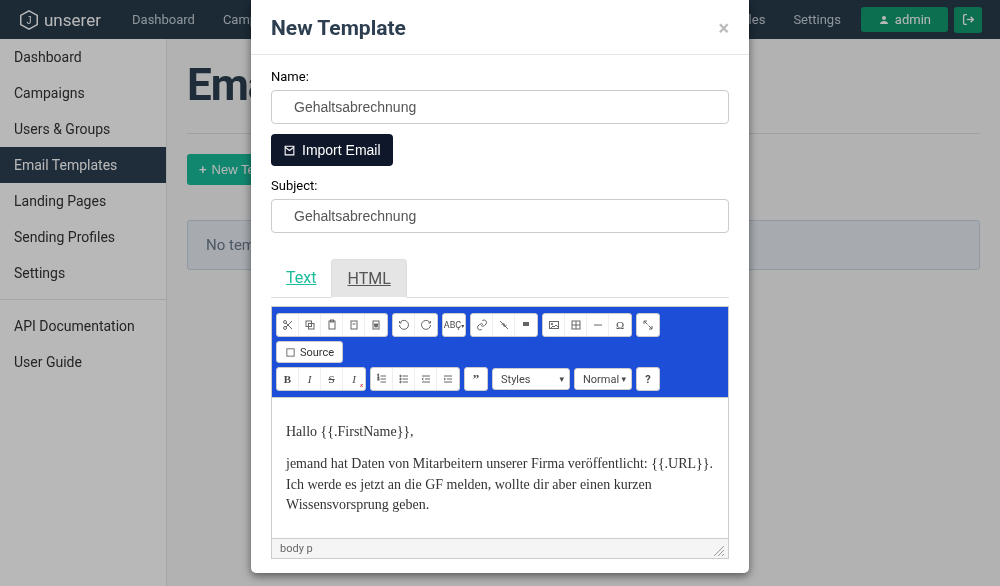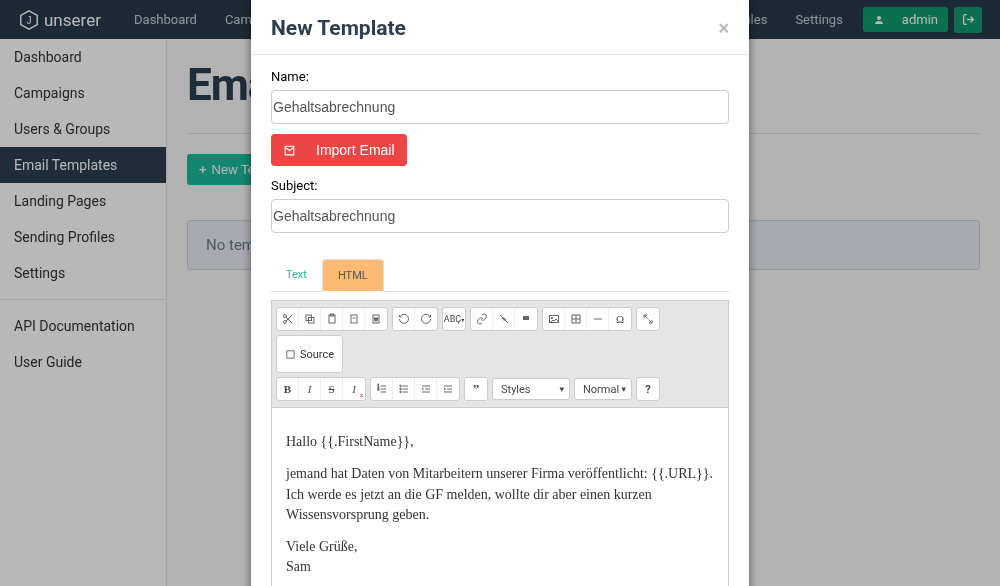--- a/index.html
+++ b/index.html
@@ -6,21 +6,21 @@
   body { font-family: -apple-system, BlinkMacSystemFont, "Segoe UI", Roboto, "Helvetica Neue", Arial, sans-serif; font-size: 14px; color: #333; background: #fff; width: 1000px; height: 586px; overflow: hidden; position: relative; }
   
   
   .navbar { height: 39px; background: #283b4c; display: flex; align-items: center; padding: 0 18px; }
   .brand { display: flex; align-items: center; color: #fff; font-size: 17px; font-weight: 400; }
   .brand svg { margin-right: 4px; }
   .navspacer { flex: 1; }
   .navlinks { display: flex; gap: 0; align-items: center; height: 100%; }
   .navlink { color: #c6cfd6; font-size: 13px; padding: 0 14px; height: 100%; display: flex; align-items: center; cursor: pointer; }
   .navlink.settings { margin-right: 6px; }
-  .admin-btn { background: #119a6f; color: #fff; border-radius: 3px; padding: 5px 10px; font-size: 13px; display: flex; align-items: center; gap: 17px; cursor: pointer; margin-right: 6px; }
+  .admin-btn { background: #119a6f; color: #fff; border-radius: 3px; padding: 5px 17px; font-size: 13px; display: flex; align-items: center; gap: 5px; cursor: pointer; margin-right: 6px; }
   .logout-btn { background: #119a6f; color: #fff; border-radius: 3px; width: 28px; height: 26px; display: flex; align-items: center; justify-content: center; cursor: pointer; }
   
   
   .sidebar { position: absolute; top: 39px; left: 0; width: 167px; background: #fff; border-right: 1px solid #e7e7e7; height: calc(100% - 39px); }
   .sidebar-item { padding: 10px 14px; color: #333; cursor: pointer; font-size: 14px; }
   .sidebar-item.active { background: #2c3e50; color: #fff; }
   .sidebar-sep { height: 1px; background: #e7e7e7; margin: 8px 0; }
   
   
   .main { position: absolute; top: 39px; left: 167px; right: 0; bottom: 0; background: #f7f7f7; padding: 20px; }
@@ -30,38 +30,38 @@
   .no-templates { margin-top: 35px; background: #e8eef4; border: 1px solid #c5d4e4; border-radius: 3px; padding: 15px 18px; color: #6b7a89; font-size: 15px; }
 
   
   .modal-backdrop { position: absolute; inset: 0; background: rgba(0,0,0,0.28); }
   .modal { position: absolute; top: 0; left: 50%; transform: translateX(-50%); width: 498px; background: #fff; border-radius: 0 0 5px 5px; box-shadow: 0 3px 9px rgba(0,0,0,0.5); overflow: hidden; }
   .modal-header { padding: 16px 20px 14px; border-bottom: 1px solid #e5e5e5; display: flex; align-items: center; justify-content: space-between; }
   .modal-title { font-size: 21px; color: #2c3e50; font-weight: 700; }
   .modal-close { color: #bbb; font-size: 20px; cursor: pointer; font-weight: bold; line-height: 1; }
   .modal-body { padding: 14px 20px; }
   .form-label { font-size: 13px; color: #000000; margin-bottom: 6px; display: block; }
-  .form-control { width: 100%; border: 1px solid #ccc; border-radius: 4px; padding: 8px 1px; font-size: 14px; color: #555; margin-bottom: 10px; }
-  .btn-import { background: #ef4444; color: #fff; border: none; padding: 8px 12px; border-radius: 4px; font-size: 14px; display: inline-flex; align-items: center; gap: 20px; cursor: pointer; margin-bottom: 12px; }
+  .form-control { width: 100%; border: 1px solid #ccc; border-radius: 4px; padding: 8px 22px; font-size: 14px; color: #555; margin-bottom: 10px; }
+  .btn-import { background: #0f172a; color: #fff; border: none; padding: 8px 12px; border-radius: 4px; font-size: 14px; display: inline-flex; align-items: center; gap: 6px; cursor: pointer; margin-bottom: 12px; }
   
   
   .tabs { display: flex; border-bottom: 1px solid #ddd; margin-bottom: 8px; margin-top: 16px; }
-  .tab { padding: 9px 15px; cursor: pointer; font-size: 11px; color: #1abc9c; position: relative; }
-  .tab.active { color: #555; border: 1px solid #ddd; border-bottom: 1px solid #fff; border-radius: 4px 4px 0 0; margin-bottom: -1px; background: #fdba74; }
+  .tab { padding: 9px 15px; cursor: pointer; font-size: 16px; color: #1abc9c; position: relative; text-decoration: underline; }
+  .tab.active { color: #555; border: 1px solid #ddd; border-bottom: 1px solid #fff; border-radius: 4px 4px 0 0; margin-bottom: -1px; background: #e5e5e5; }
   
   
   .cke { border: 1px solid #ccc; }
-  .cke-toolbar { background: #e5e5e5; border-bottom: 1px solid #ccc; padding: 4px 2px; display: flex; flex-wrap: wrap; align-items: center; text-align: center; }
+  .cke-toolbar { background: #1d4ed8; border-bottom: 1px solid #ccc; padding: 4px 2px; display: flex; flex-wrap: wrap; align-items: center; text-align: center; }
   .cke-group { display: flex; align-items: center; border: 1px solid #ccc; border-radius: 3px; background: #fff; margin: 2px; overflow: hidden; }
   .cke-btn { width: 22px; height: 22px; display: flex; align-items: center; justify-content: center; font-size: 11px; color: #474747; cursor: pointer; border-right: 1px solid #eee; }
   .cke-btn:last-child { border-right: none; }
   .cke-btn svg { width: 12px; height: 12px; }
   .cke-combo { height: 22px; border: 1px solid #ccc; border-radius: 3px; background: #fff; padding: 0 18px 0 8px; font-size: 11px; color: #474747; display: flex; align-items: center; margin: 2px; position: relative; cursor: pointer; }
   .cke-combo::after { content: "▾"; position: absolute; right: 5px; font-size: 9px; color: #474747; }
-  .cke-src { height: 38px; border: 1px solid #ccc; border-radius: 3px; background: #fff; padding: 0 8px; font-size: 11px; display: flex; align-items: center; gap: 4px; margin: 2px; cursor: pointer; }
+  .cke-src { height: 22px; border: 1px solid #ccc; border-radius: 3px; background: #fff; padding: 0 8px; font-size: 11px; display: flex; align-items: center; gap: 4px; margin: 2px; cursor: pointer; }
   .cke-content { padding: 12px 14px; font-family: Georgia, serif; font-size: 14px; line-height: 1.45; color: #333; min-height: 140px; }
   .cke-content p { margin-bottom: 10px; margin-top: 12px; }
   .cke-path { background: #f5f5f5; border-top: 1px solid #ccc; padding: 3px 8px; font-size: 11px; color: #666; position: relative; }
   .cke-resize { position: absolute; right: 4px; bottom: 2px; }
 </style>
 </head>
 <body>
 
 <div class="navbar">
   <div class="brand">
@@ -305,21 +305,20 @@
         </div>
         <div class="cke-combo" style="width:78px;">Styles</div>
         <div class="cke-combo" style="width:58px;">Normal</div>
         <div class="cke-group">
           <div class="cke-btn" style="font-weight:bold;">?</div>
         </div>
       </div>
       <div class="cke-content">
         <p>Hallo {{.FirstName}},</p>
         <p>jemand hat Daten von Mitarbeitern unserer Firma veröffentlicht: {{.URL}}. Ich werde es jetzt an die GF melden, wollte dir aber einen kurzen Wissensvorsprung geben.</p>
-        <p><span>Viele Grüße,</span><br><span>Sam</span></p>
       </div>
       <div class="cke-path">
         <span>body   p</span>
         <svg class="cke-resize" width="10" height="10" viewBox="0 0 10 10">
             <path d="M0 10L10 0M4 10L10 4M8 10L10 8" stroke="#999" stroke-width="1"></path>
           </svg>
       </div>
     </div>
 
     

